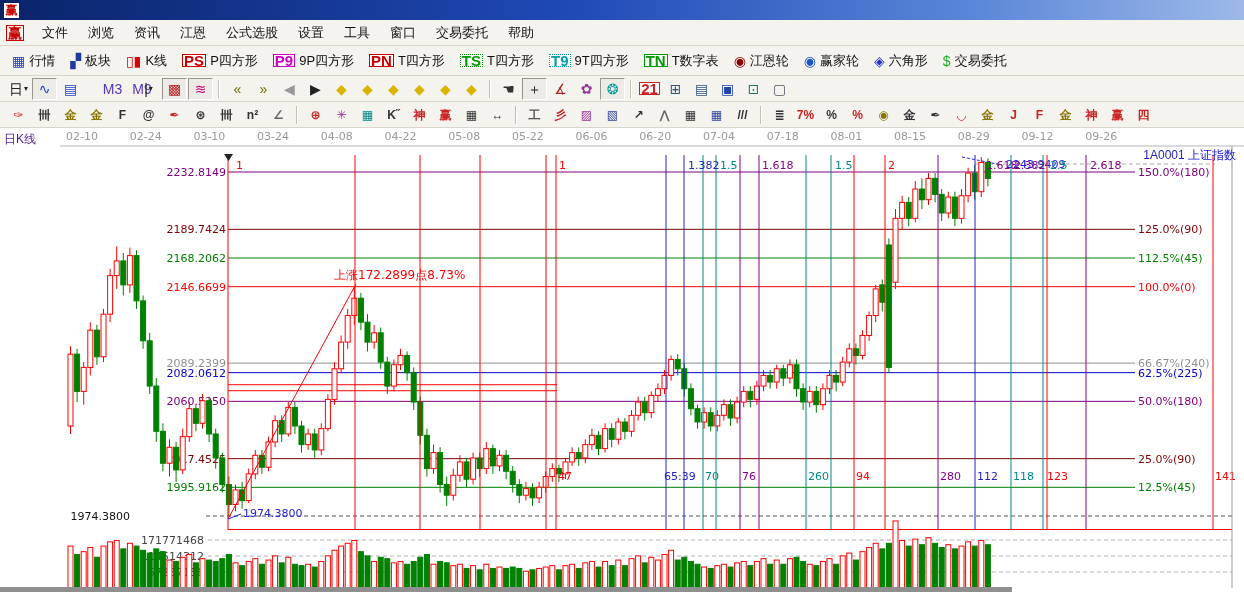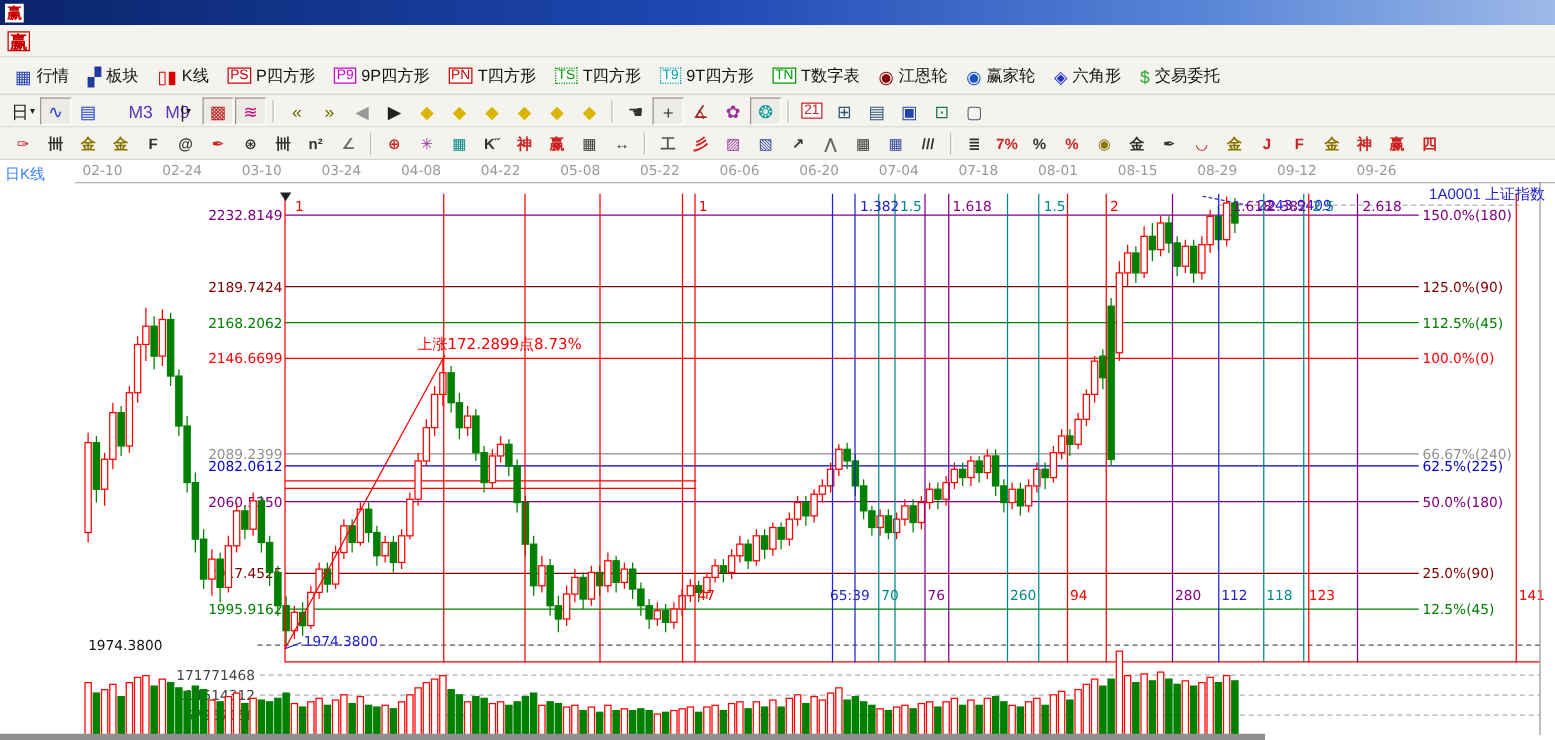--- a/index.html
+++ b/index.html
@@ -19,40 +19,52 @@
   .toolbar{display:flex;align-items:center;background:#f4f3ee;border-bottom:1px solid #d8d5cc;
     padding:0 6px;gap:1px;}
   .tb1{height:30px;gap:3px;}
   .tb1 .tbtn{display:flex;align-items:center;gap:4px;font-size:13px;padding:3px 5px;}
   .tb2,.tb3{height:26px;}
   .tb2 .tbtn,.tb3 .tbtn{width:25px;height:22px;display:flex;align-items:center;justify-content:center;
     padding:0;font-size:14px;}
   .glyph{line-height:1;}
   .tb1 .glyph{font-size:14px;}
   .tb3 .glyph{font-size:12px;font-weight:bold;}
-  .badge{display:inline-block;font-size:11px;font-weight:normal;border:1px solid;padding:0 1px;line-height:11px;background:#fff;}
+  .badge{display:inline-block;font-size:15px;font-weight:bold;border:1px solid;padding:0 1px;line-height:11px;background:#fff;}
   .badge.dotted{border-style:dotted;}
   .caret{font-size:8px;margin-left:1px;color:#222;}
   .pressed{border:1px solid;border-color:#9a968c #fff #fff #9a968c;background:#ecebe5;}
   .sep{width:2px;height:18px;border-left:1px solid #c2bfb5;border-right:1px solid #fff;margin:0 4px;}
   .chart-area{position:relative;height:464px;background:#fff;}
-  .ktype{position:absolute;left:4px;top:3px;color:#3b82f6;font-size:12px;z-index:3;}
+  .ktype{position:absolute;left:4px;top:3px;color:#4c1d95;font-size:12px;z-index:3;}
   .symbol{position:absolute;right:8px;top:19px;color:#2222cc;font-size:12px;z-index:3;}
   .hscroll{position:absolute;left:0;top:459px;width:1012px;height:5px;background:#8f8f8f;z-index:4;}
   svg text{font-family:"DejaVu Sans","Liberation Sans",sans-serif;}
 </style>
 </head>
 <body>
 
 <div class="app">
   <div class="titlebar">
     <span class="app-icon">赢</span>
   </div>
   <div class="menubar">
     <span class="menu-logo">赢</span>
+    <span id="menu-items" style="display:flex;align-items:center;">
+        <button class="menu-item">文件</button>
+        <button class="menu-item">浏览</button>
+        <button class="menu-item">资讯</button>
+        <button class="menu-item">江恩</button>
+        <button class="menu-item">公式选股</button>
+        <button class="menu-item">设置</button>
+        <button class="menu-item">工具</button>
+        <button class="menu-item">窗口</button>
+        <button class="menu-item">交易委托</button>
+        <button class="menu-item">帮助</button>
+      </span>
   </div>
   <div class="toolbar tb1" id="toolbar-main">
       <button class="tbtn">
         <span class="glyph" style="color: rgb(34, 68, 187);">▦</span>
         <span class="lbl">行情</span>
       </button>
       <button class="tbtn">
         <span class="glyph" style="color: rgb(34, 58, 158);">▞</span>
         <span class="lbl">板块</span>
       </button>

